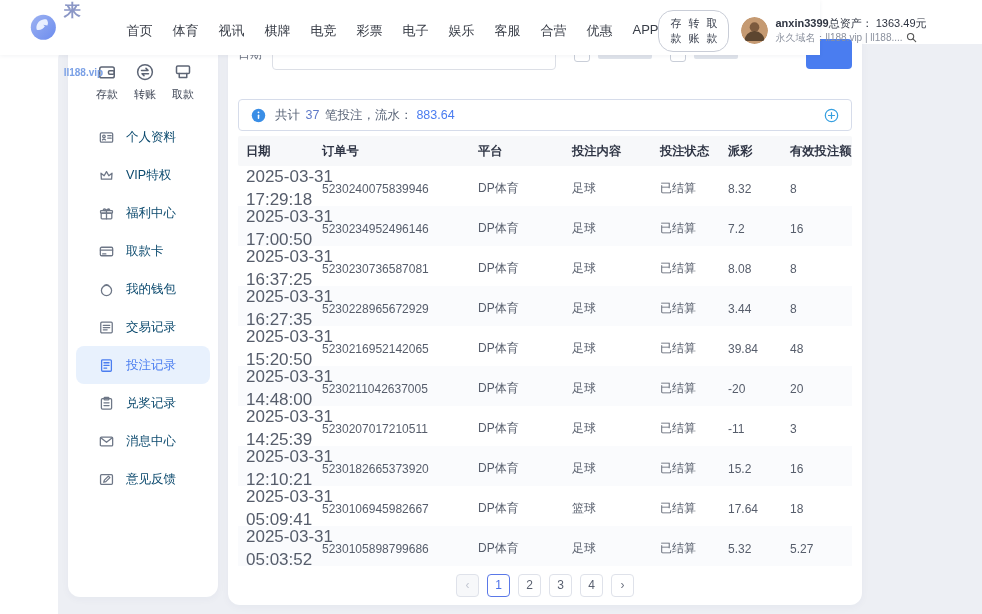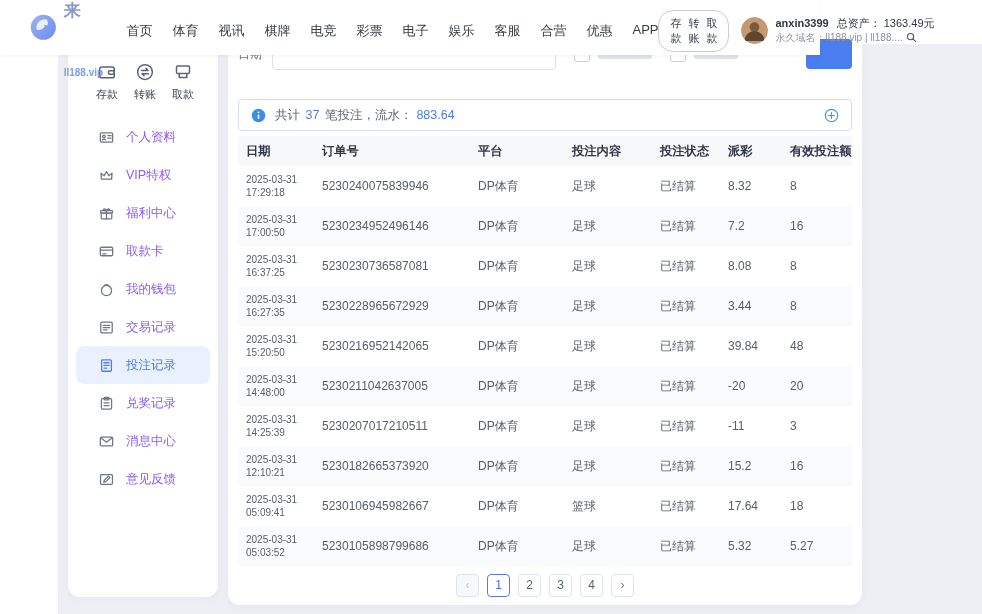--- a/index.html
+++ b/index.html
@@ -22,33 +22,33 @@
   .nav { display:flex; gap:20px; margin-left:16px; }
   .nav-item { font-size:13px; color:#383d47; cursor:pointer; white-space:nowrap; }
   .spacer { flex:1; }
   .pill { display:flex; gap:7px; border:1px solid #c9cdd7; border-radius:15px;
           padding:5px 11px; font-size:11px; color:#3c4250; margin-right:12px; }
   .pill span { cursor:pointer; }
   .user { display:flex; align-items:center; gap:7px; margin-right:6px; cursor:pointer; }
   .avatar { width:27px; height:27px; border-radius:50%; overflow:hidden; flex:0 0 auto; }
   .user-txt { display:flex; flex-direction:column; line-height:1.35; }
   .user-line1 { font-size:11px; color:#2f3542; white-space:nowrap; }
-  .user-line1 .uname { font-weight:bold; margin-right:8px; }
+  .user-line1 .uname { font-weight:bold; }
   .user-line2 { font-size:10px; color:#8b919e; white-space:nowrap; display:flex; align-items:center; gap:3px; }
 
   
   .sidebar { position:absolute; left:68px; top:36px; width:150px; height:561px;
              background:#fff; border-radius:12px; z-index:5; box-shadow:0 2px 8px rgba(30,40,90,.04); }
   .quick-links { display:flex; justify-content:space-between; padding:26px 24px 0 28px; }
   .quick-link { display:flex; flex-direction:column; align-items:center; gap:5px; cursor:pointer; }
   .quick-link .icon { width:20px; height:20px; color:#5d6575; }
   .quick-link .ql-label { font-size:11px; color:#3f4656; }
   .side-menu { margin-top:16px; }
   .side-item { display:flex; align-items:center; height:38px; margin:0 8px; padding-left:22px;
-               border-radius:8px; gap:11px; font-size:12.5px; color:#8b5cf6; cursor:pointer; }
+               border-radius:8px; gap:11px; font-size:12.5px; color:#0c4a6e; cursor:pointer; }
   .side-item .icon { width:17px; height:17px; color:#6e7787; }
   .side-item.active { background:#e8f1fd; color:#4a7df0; }
   .side-item.active .icon { color:#4a7df0; }
   .icon svg { width:100%; height:100%; fill:none; stroke:currentColor; stroke-width:1.2;
               stroke-linecap:round; stroke-linejoin:round; }
 
   
   .main-card { position:absolute; left:228px; top:30px; width:634px; height:575px;
                background:#fff; border-radius:12px; z-index:5; overflow:hidden; padding:0 18px;
                box-shadow:0 2px 8px rgba(30,40,90,.04); }
@@ -73,21 +73,21 @@
   .icon-plus { width:15px; height:15px; margin-left:auto; cursor:pointer; flex:0 0 auto; }
 
   
   .table { position:absolute; left:10px; top:106px; width:614px; }
   .thead, .tr { display:grid; grid-template-columns:76px 156px 94px 88px 68px 62px 70px; }
   .thead { background:#f7f8fa; border-radius:2px; height:30px; align-items:center; }
   .th { font-size:12.3px; font-weight:bold; color:#303646; padding-left:8px; white-space:nowrap; }
   .tr { height:40px; align-items:center; }
   .tr:nth-of-type(even) { background:#fafbfd; }
   .td { font-size:12px; color:#565d6b; padding-left:8px; white-space:nowrap; }
-  .td-date { font-size:10px; line-height:1.35; color:#565d6b; }
+  .td-date { font-size:17px; line-height:1.35; color:#565d6b; }
 
   
   .pagination { position:absolute; left:10px; top:543px; width:614px; height:24px;
                 display:flex; align-items:center; justify-content:center; gap:8px; }
   .pg-btn { min-width:23px; height:23px; border:1px solid #dfe2ea; border-radius:4px;
             background:#fff; display:flex; align-items:center; justify-content:center;
             font-size:12px; color:#5a6170; cursor:pointer; }
   .pg-btn.arrow-prev { color:#c3c8d2; background:#f7f8fa; }
   .pg-btn.arrow-next { color:#707684; }
   .pg-btn.active { border-color:#5a78e8; color:#4a6fe8; }

